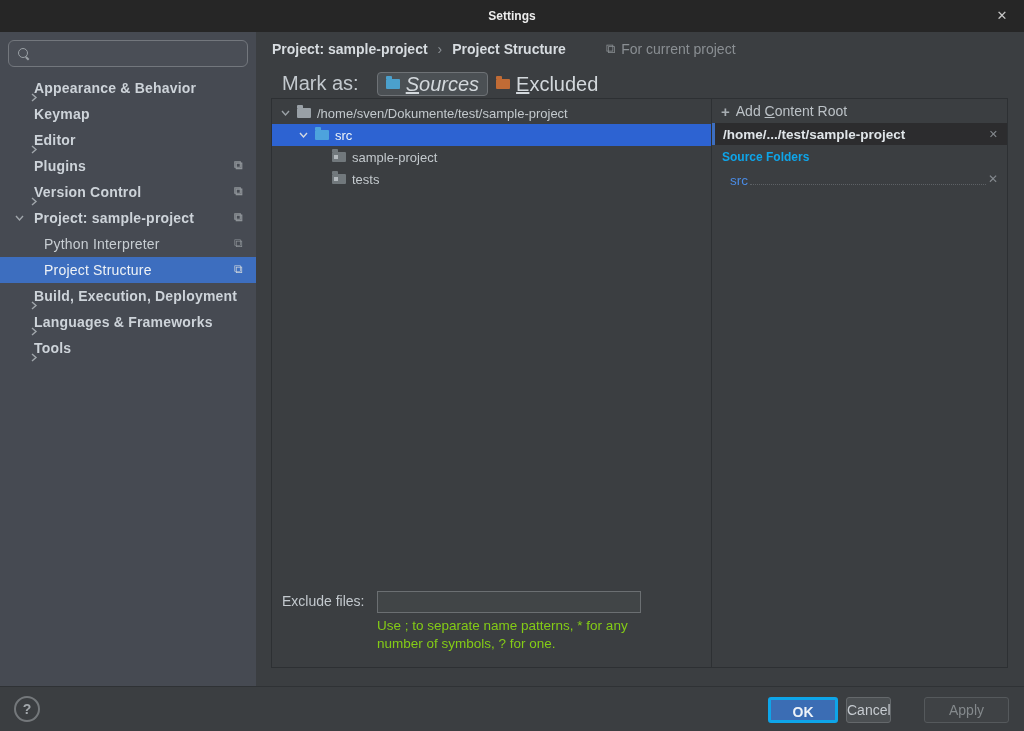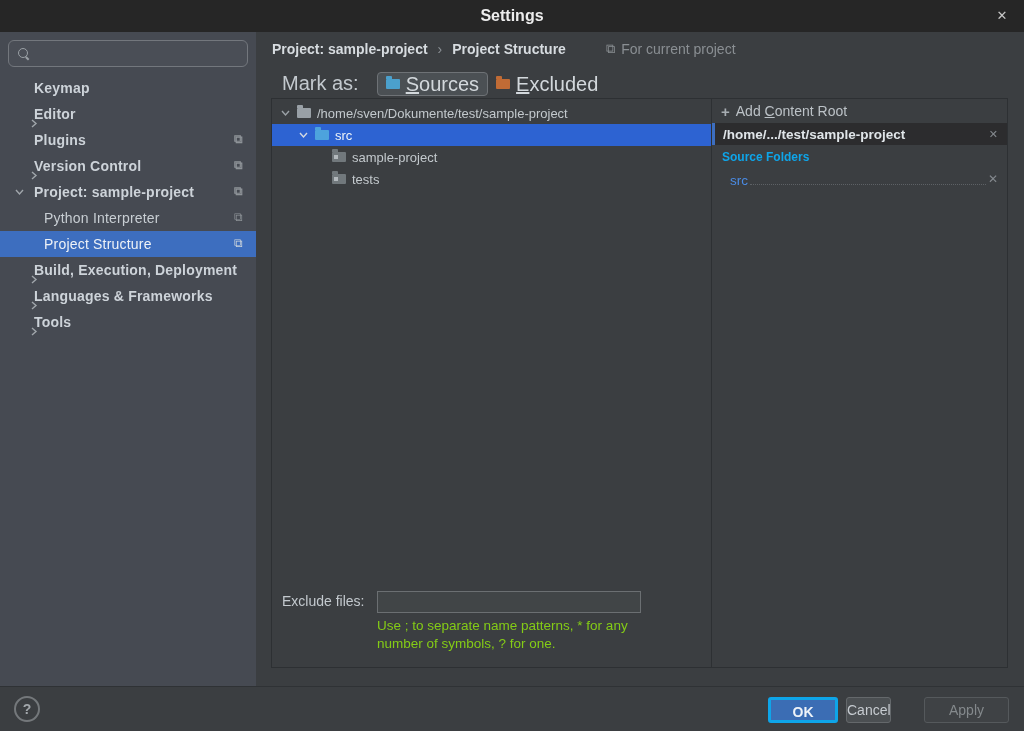--- a/index.html
+++ b/index.html
@@ -3,21 +3,21 @@
 <meta charset="utf-8">
 <style>
   * { margin:0; padding:0; box-sizing:border-box; }
   html,body { width:1024px; height:731px; }
   body { font-family:"Liberation Sans", sans-serif; background:#3b3e41; overflow:hidden; }
   .window { position:relative; width:1024px; height:731px; background:#3b3e41; color:#c2c8cc; }
 
   
   .titlebar { position:absolute; left:0; top:0; width:1024px; height:32px; background:#262626; }
   .titlebar .title { position:absolute; left:0; right:0; top:0; height:32px; line-height:32px; text-align:center;
-    color:#ededed; font-weight:bold; font-size:16px; }
+    color:#ededed; font-weight:bold; font-size:12px; }
   .titlebar .close { position:absolute; right:8px; top:0; width:28px; height:32px; line-height:32px; text-align:center;
     color:#c7c7c7; font-size:13px; cursor:pointer; }
 
   
   .sidebar { position:absolute; left:0; top:32px; width:256px; height:654px; background:#464a52; }
   .searchwrap { position:absolute; left:8px; top:8px; width:240px; height:27px; border:1px solid #73777d;
     border-radius:6px; background:#4a4e56; display:flex; align-items:center; }
   .mag { position:relative; width:11px; height:11px; margin-left:9px; }
   .mag::before { content:''; position:absolute; left:0; top:0; width:8px; height:8px; border:1.5px solid #9aa0a5; border-radius:50%; }
   .mag::after { content:''; position:absolute; left:8px; top:8px; width:4px; height:1.5px; background:#9aa0a5; transform:rotate(45deg); transform-origin:left center; }
@@ -40,21 +40,21 @@
   .breadcrumb { position:absolute; left:272px; top:38px; height:22px; display:flex; align-items:center; font-size:14px; }
   .crumb { font-weight:bold; color:#d7dce0; }
   .crumb-sep { color:#8d9297; margin:0 10px; font-size:14px; }
   .scope { display:flex; align-items:center; margin-left:40px; color:#8a8f93; }
   .scope .stack-glyph { font-size:13px; margin-right:6px; color:#8a8f93; }
 
   
   .markas { position:absolute; left:272px; top:72px; height:26px; display:flex; font-size:20px; }
   .markas .mlabel { color:#c3c9ce; margin-right:18px; margin-left:10px; }
   .chip { display:flex; align-items:center; height:24px; padding:0 8px; border-radius:4px; cursor:pointer; }
-  .chip.sel { background:#4b5054; border:1px solid #6e7276; }
+  .chip.sel { background:#4b5054; border:1px solid #6e7276;font-style:italic; }
   .chip .txt { color:#d3d8dc; margin-left:6px; }
   .chip u, .addroot u, .nav u { text-decoration:underline; }
 
   
   .folder { position:relative; width:14px; height:10px; border-radius:1px; flex:0 0 auto; }
   .folder::before { content:''; position:absolute; top:-3px; left:0; width:6px; height:3px; border-radius:1px 1px 0 0; background:inherit; }
   .f-teal  { background:#4ba0cc; }
   .f-orange{ background:#c06b35; }
   .f-gray  { background:#99a0a6; }
   .f-blue  { background:#4da3dd; }
@@ -113,20 +113,28 @@
     <div class="close">✕</div>
   </div>
 
   <div class="sidebar">
     <div class="searchwrap">
       <span class="mag"></span>
       <input type="text" placeholder="" style="">
     </div>
     <div class="nav">
       <div class="nav-row bold">
+        <span class="chev">
+            <svg class="chev" width="8" height="9">
+              <path d="M2 1 L6 4.5 L2 8" stroke="#a0a6ab" stroke-width="1.4" fill="none"></path>
+            </svg>
+          </span>
+        <span class="lbl">Appearance &amp; Behavior</span>
+      </div>
+      <div class="nav-row bold">
         <span class="lbl">Keymap</span>
       </div>
       <div class="nav-row bold">
         <span class="chev">
             <svg class="chev" width="8" height="9">
               <path d="M2 1 L6 4.5 L2 8" stroke="#a0a6ab" stroke-width="1.4" fill="none"></path>
             </svg>
           </span>
         <span class="lbl">Editor</span>
       </div>

